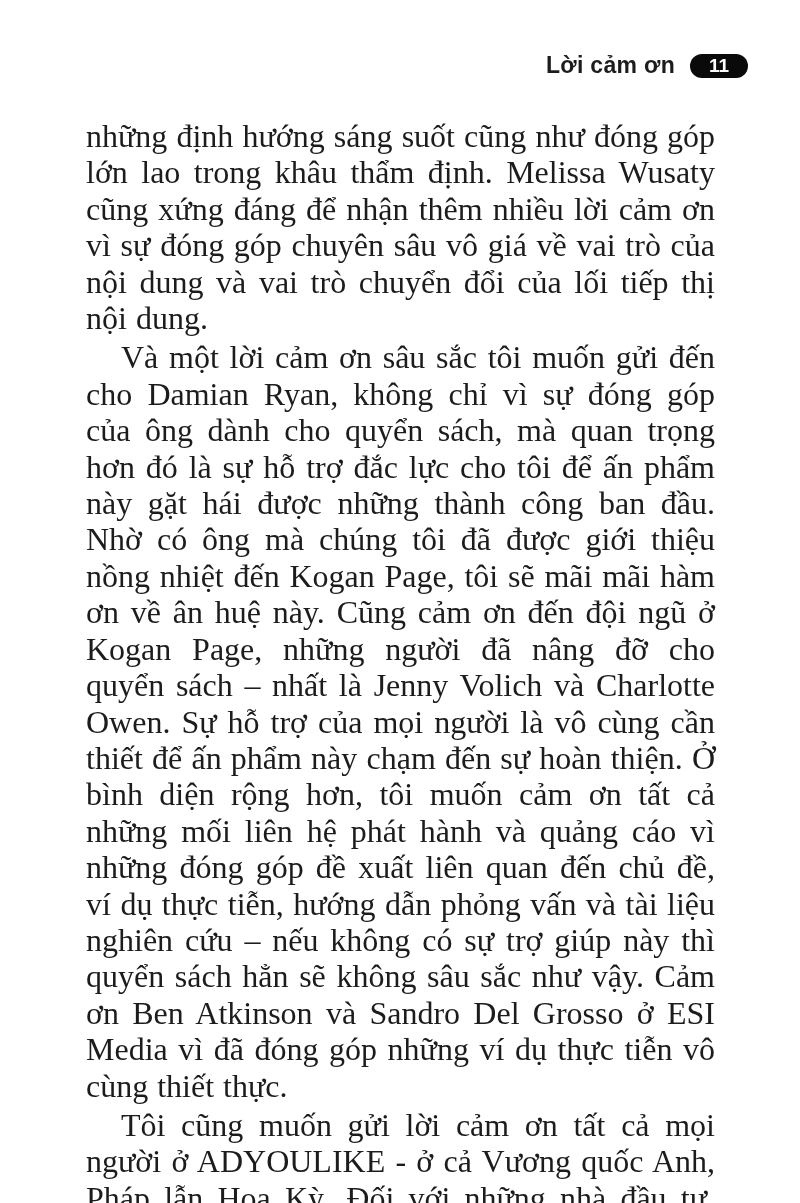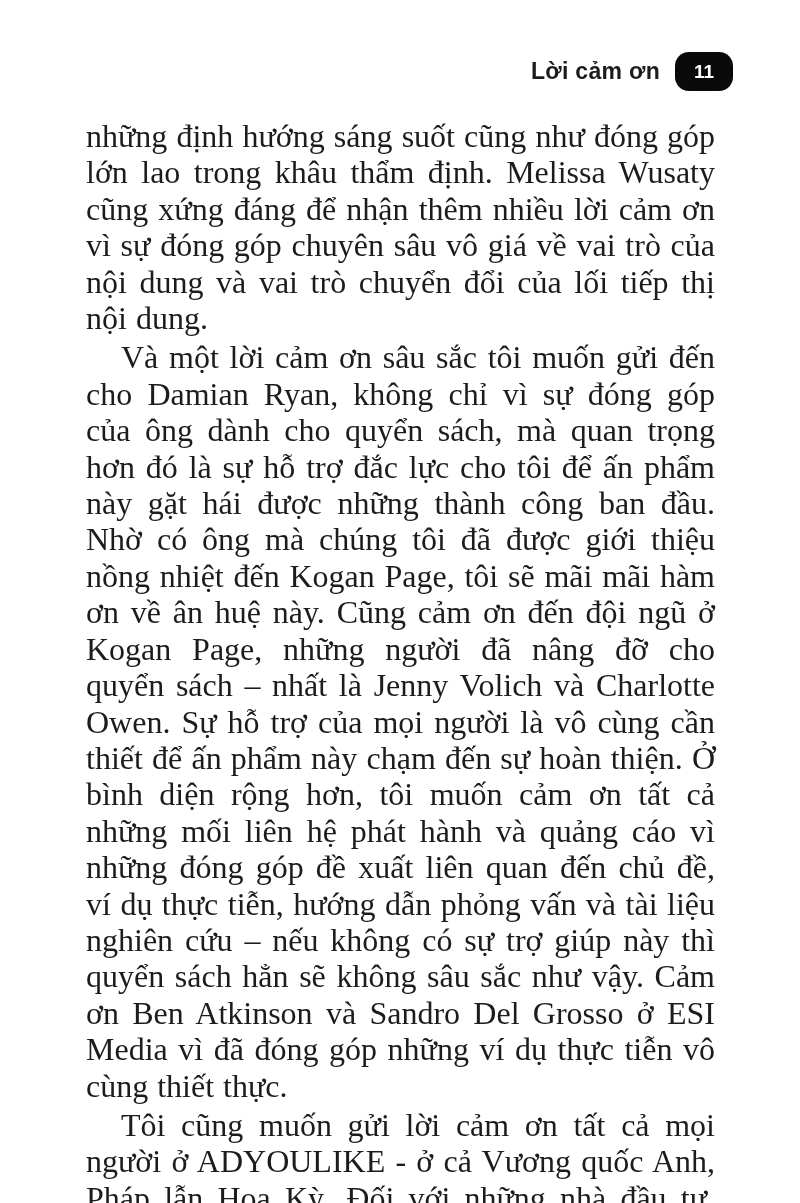--- a/index.html
+++ b/index.html
@@ -22,38 +22,38 @@
   }
   .page {
     position: relative;
     width: 800px;
     height: 1203px;
     background: var(--background);
   }
   .page-header {
     position: absolute;
     top: 52px;
-    right: 67px;
+    right: 52px;
     display: flex;
     align-items: center;
     gap: 15px;
     font-family: "Liberation Sans", sans-serif;
     font-weight: 700;
     color: var(--text);
   }
   .section-title {
     font-size: 23px;
     letter-spacing: 0.3px;
   }
   .page-number-badge {
     display: inline-flex;
     align-items: center;
     justify-content: center;
     min-width: 58px;
-    height: 39px;
+    height: 24px;
     padding: 0 10px;
     background: var(--badge-bg);
     color: var(--badge-text);
     border-radius: 14px;
     font-size: 19px;
     font-weight: 700;
     line-height: 1;
   }
   .page-body {
     position: absolute;

